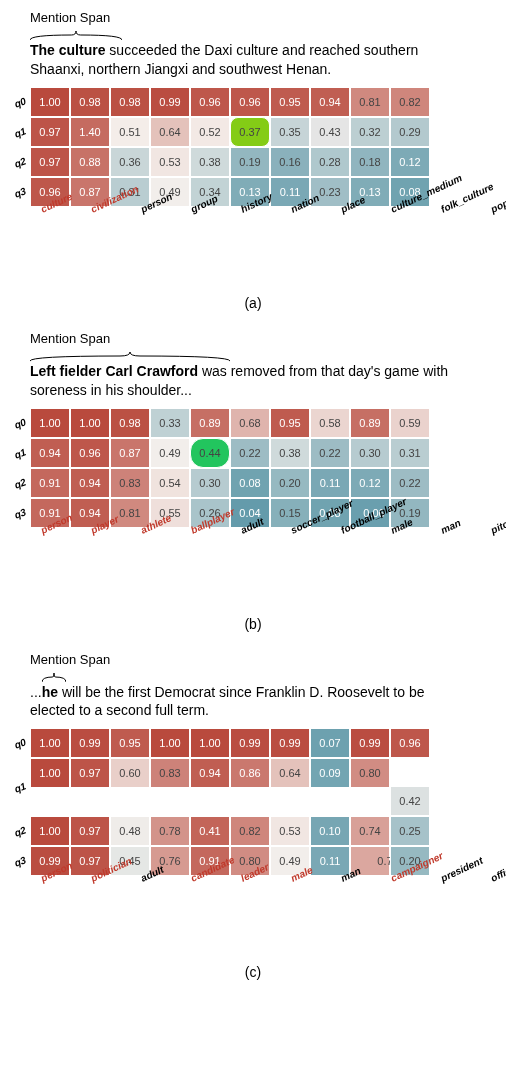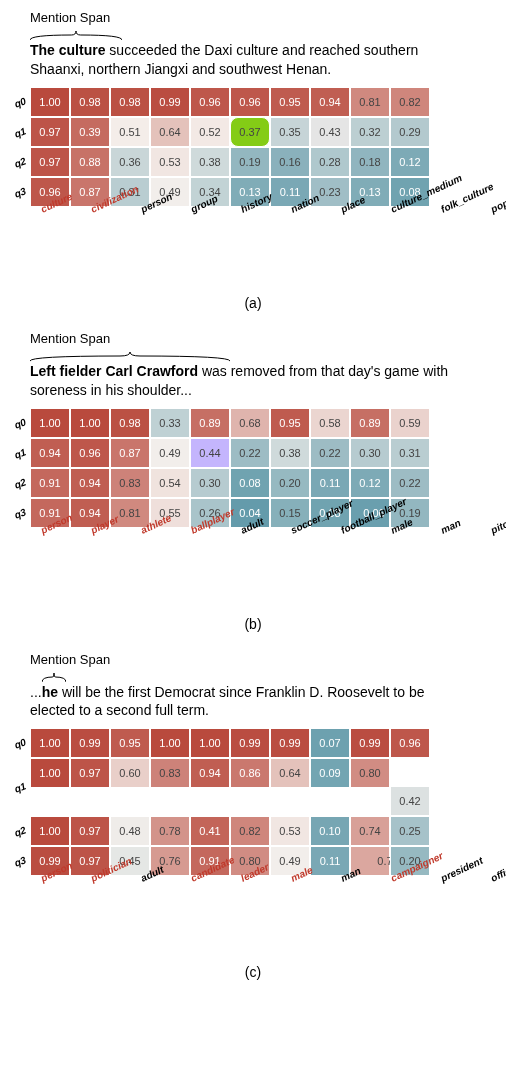--- a/index.html
+++ b/index.html
@@ -101,21 +101,21 @@
             <div class="cell" style="background: rgb(190, 87, 75); color: rgb(255, 255, 255);">0.96</div>
             <div class="cell" style="background: rgb(190, 87, 75); color: rgb(255, 255, 255);">0.96</div>
             <div class="cell" style="background: rgb(191, 91, 79); color: rgb(255, 255, 255);">0.95</div>
             <div class="cell" style="background: rgb(192, 94, 82); color: rgb(255, 255, 255);">0.94</div>
             <div class="cell" style="background: rgb(208, 137, 127); color: rgb(68, 68, 68);">0.81</div>
             <div class="cell" style="background: rgb(207, 134, 124); color: rgb(68, 68, 68);">0.82</div>
           </div>
           <div class="hm-row">
             <div class="ylab">q1</div>
             <div class="cell" style="background: rgb(189, 84, 72); color: rgb(255, 255, 255);">0.97</div>
-            <div class="cell" style="background: rgb(197, 107, 96); color: rgb(255, 255, 255);">0.39</div>
+            <div class="cell" style="background: rgb(197, 107, 96); color: rgb(255, 255, 255);">1.40</div>
             <div class="cell" style="background: rgb(244, 237, 233); color: rgb(68, 68, 68);">0.51</div>
             <div class="cell" style="background: rgb(228, 194, 187); color: rgb(68, 68, 68);">0.64</div>
             <div class="cell" style="background: rgb(243, 233, 229); color: rgb(68, 68, 68);">0.52</div>
             <div class="cell" style="background: #84cc16; color: rgb(68, 68, 68); border-radius: 8px;">0.37</div>
             <div class="cell" style="background: rgb(198, 212, 215); color: rgb(68, 68, 68);">0.35</div>
             <div class="cell" style="background: #e5e5e5; color: rgb(68, 68, 68);">0.43</div>
             <div class="cell" style="background: rgb(188, 207, 210); color: rgb(68, 68, 68);">0.32</div>
             <div class="cell" style="background: rgb(179, 201, 206); color: rgb(68, 68, 68);">0.29</div>
           </div>
           <div class="hm-row">
@@ -180,21 +180,21 @@
             <div class="cell" style="background: rgb(235, 213, 208); color: rgb(68, 68, 68); text-align: right;">0.58</div>
             <div class="cell" style="background: rgb(198, 111, 100); color: rgb(255, 255, 255);">0.89</div>
             <div class="cell" style="background: rgb(234, 210, 205); color: rgb(68, 68, 68);">0.59</div>
           </div>
           <div class="hm-row">
             <div class="ylab">q1</div>
             <div class="cell" style="background: rgb(192, 94, 82); color: rgb(255, 255, 255);">0.94</div>
             <div class="cell" style="background: rgb(190, 87, 75); color: rgb(255, 255, 255);">0.96</div>
             <div class="cell" style="background: rgb(201, 117, 107); color: rgb(255, 255, 255);">0.87</div>
             <div class="cell" style="background: rgb(242, 238, 235); color: rgb(68, 68, 68);">0.49</div>
-            <div class="cell" style="background: #c4b5fd; color: rgb(68, 68, 68);">0.44</div>
+            <div class="cell" style="background: #22c55e; color: rgb(68, 68, 68); border-radius: 13px;">0.44</div>
             <div class="cell" style="background: rgb(157, 188, 196); color: rgb(68, 68, 68);">0.22</div>
             <div class="cell" style="background: rgb(207, 218, 219); color: rgb(68, 68, 68);">0.38</div>
             <div class="cell" style="background: rgb(157, 188, 196); color: rgb(68, 68, 68);">0.22</div>
             <div class="cell" style="background: rgb(182, 203, 208); color: rgb(68, 68, 68);">0.30</div>
             <div class="cell" style="background: rgb(185, 205, 209); color: rgb(68, 68, 68);">0.31</div>
           </div>
           <div class="hm-row">
             <div class="ylab">q2</div>
             <div class="cell" style="background: rgb(196, 104, 93); color: rgb(255, 255, 255);">0.91</div>
             <div class="cell" style="background: rgb(192, 94, 82); color: rgb(255, 255, 255);">0.94</div>

